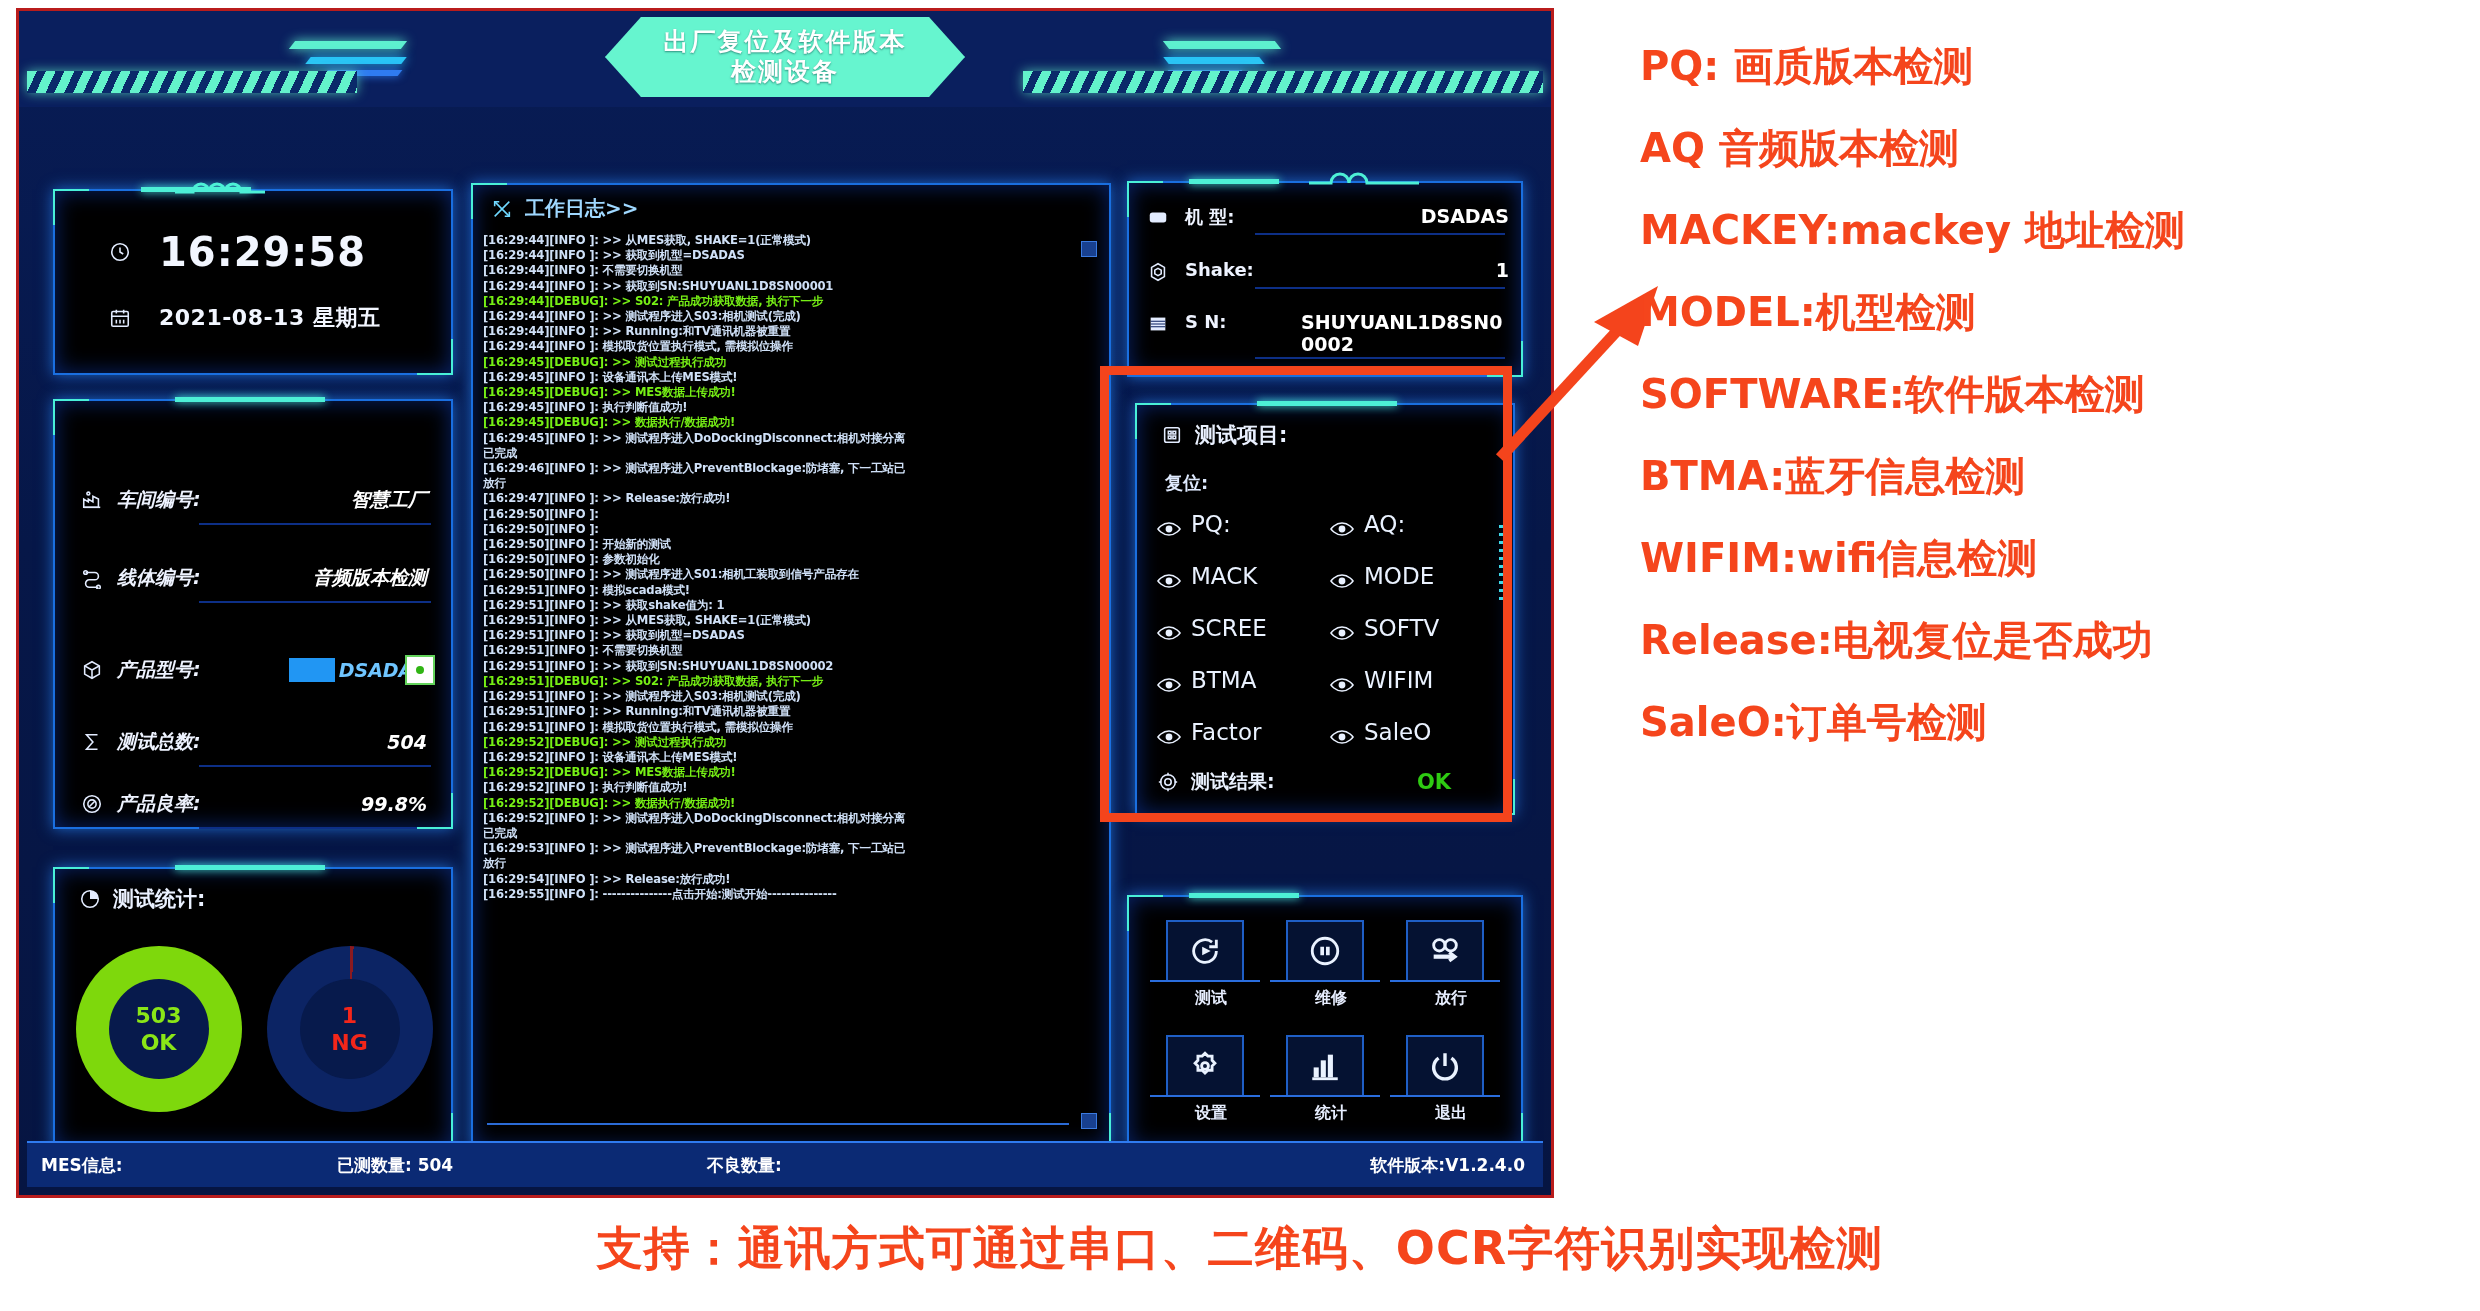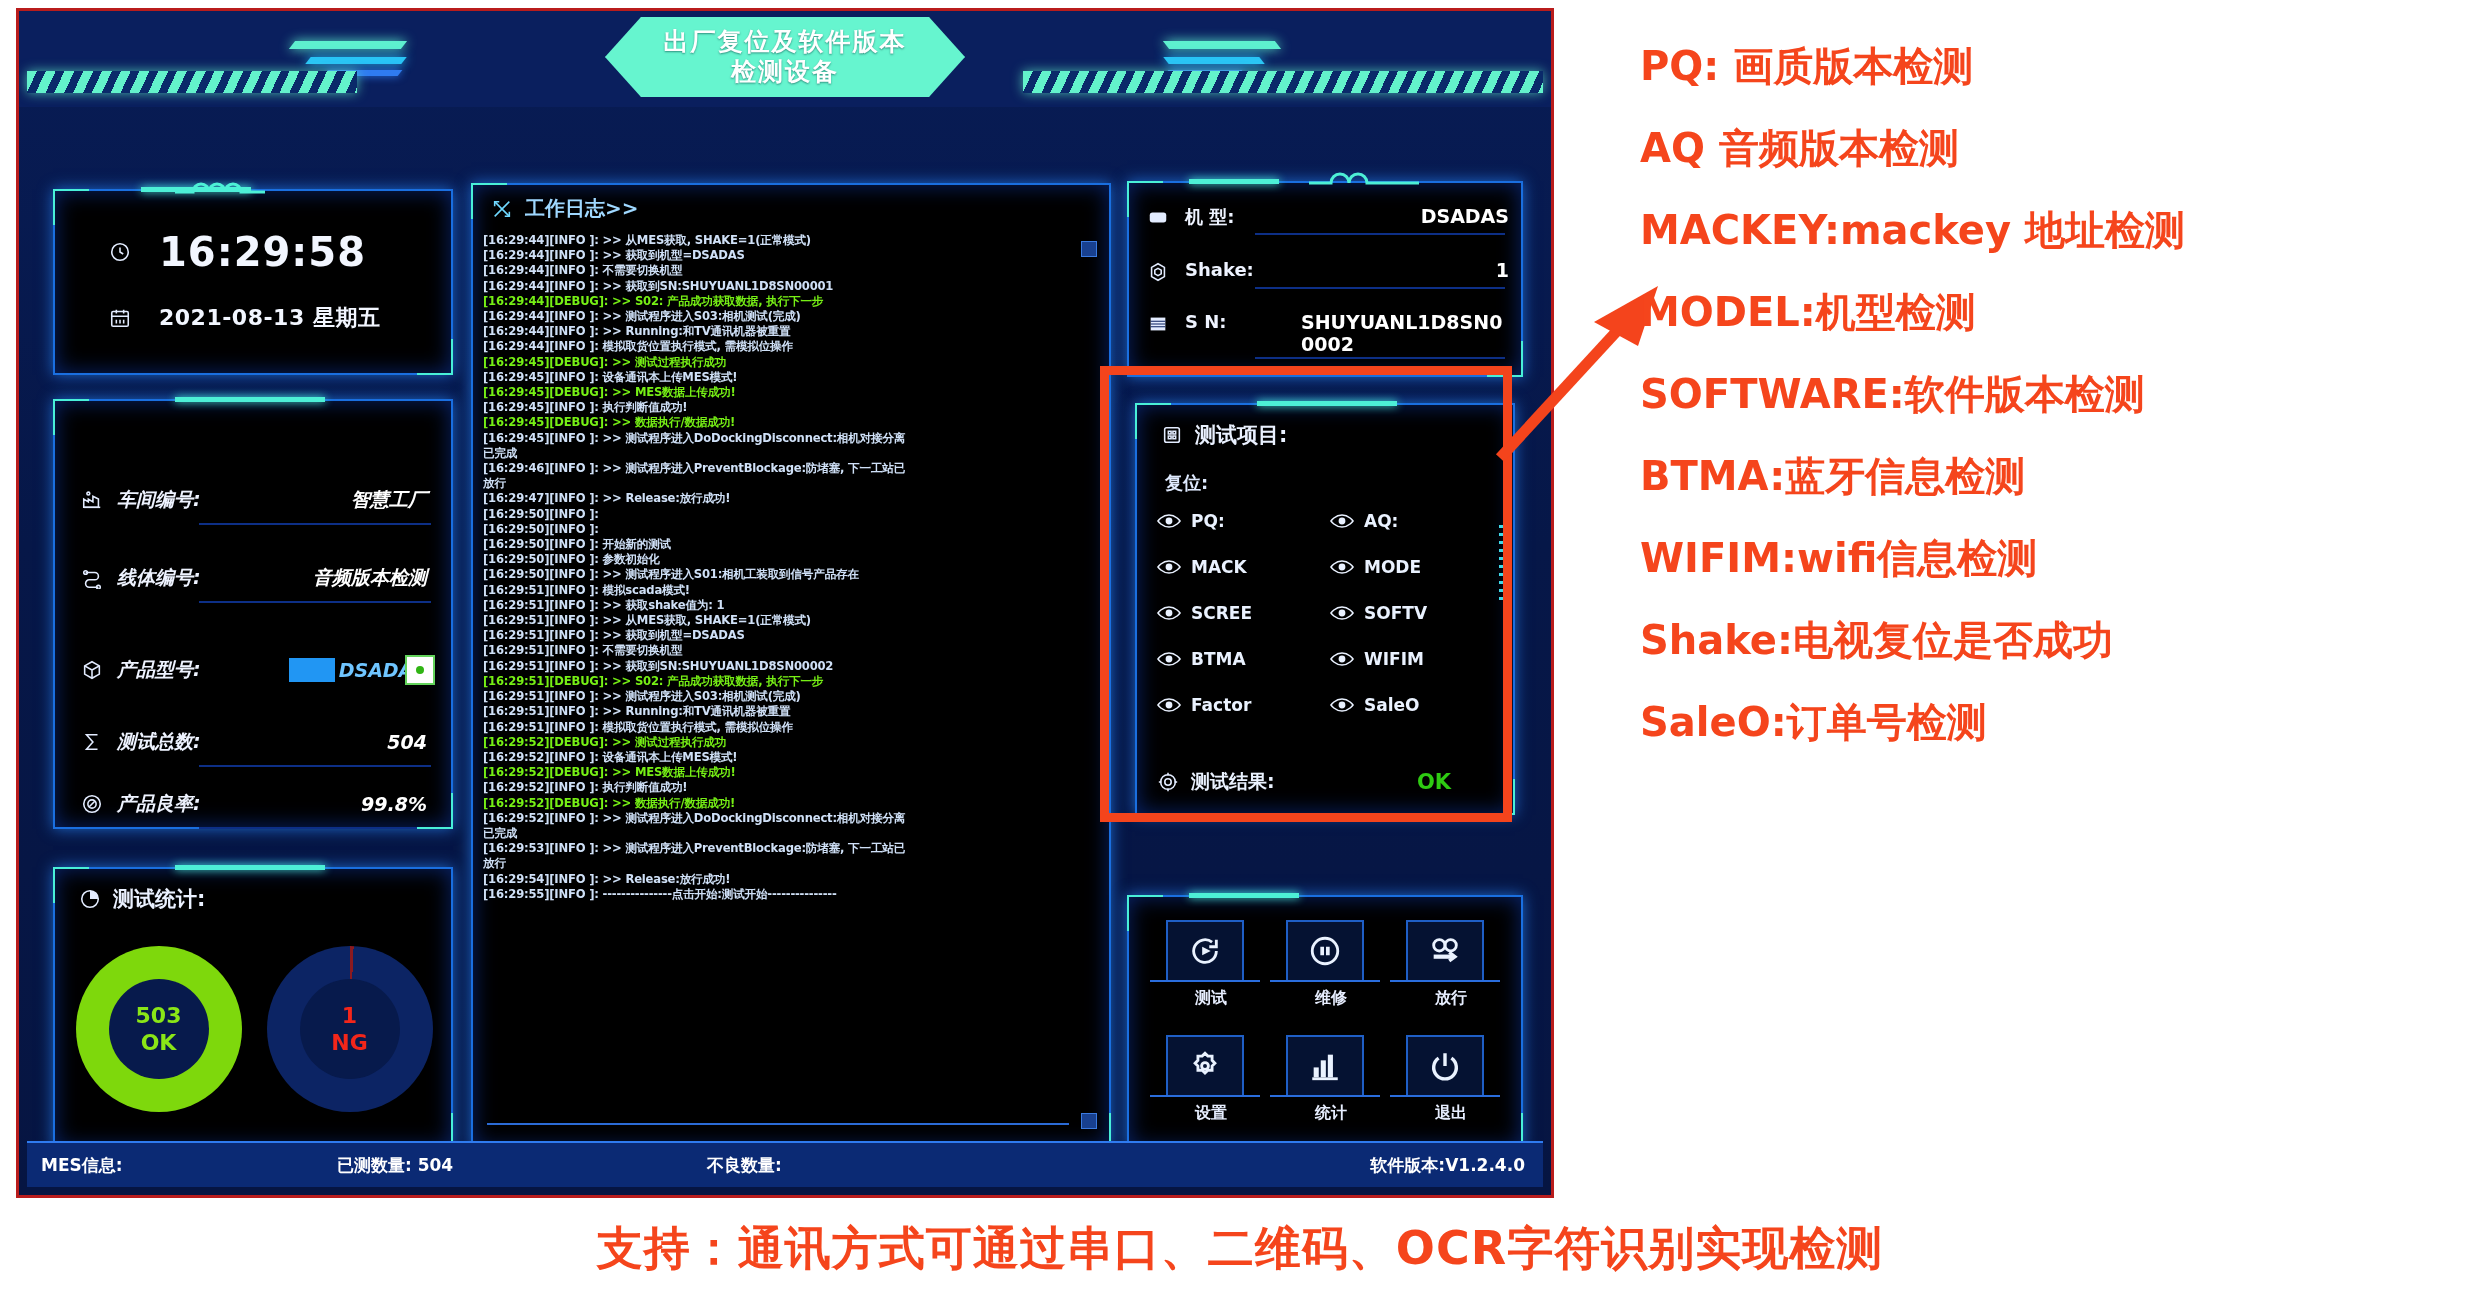--- a/index.html
+++ b/index.html
@@ -114,21 +114,21 @@
   .mrow{position:absolute;left:16px;width:364px;display:flex;align-items:flex-start;}
   .mrow .lbl{color:#eef3ff;font-size:18px;font-weight:bold;margin-left:14px;white-space:nowrap;}
   .mrow .val{margin-left:auto;color:#ffffff;font-size:19px;font-weight:bold;max-width:208px;word-break:break-all;text-align:left;}
   .mrow .ul{position:absolute;left:110px;right:4px;bottom:-4px;height:2px;background:#0d2f86;}
 
   
   #pItems{left:1116px;top:392px;width:380px;height:412px;}
   .iList{position:absolute;left:20px;top:106px;right:16px;}
   .iRowTop{position:absolute;left:28px;top:66px;color:#dfeaff;font-size:18px;font-weight:bold;}
   .iGrid{display:grid;grid-template-columns:1fr 1fr;row-gap:26px;column-gap:6px;}
-  .iItem{display:flex;align-items:center;color:#eaf2ff;font-size:17px;font-weight:bold;white-space:nowrap;}
+  .iItem{display:flex;align-items:center;color:#eaf2ff;font-size:23px;font-weight:normal;white-space:nowrap;}
   .iItem .eye{width:24px;height:16px;margin-right:10px;flex:0 0 24px;}
   .iItem .eye svg{width:24px;height:16px;stroke:#e9f1ff;fill:none;stroke-width:1.6;}
   .resRow{position:absolute;left:18px;bottom:18px;display:flex;align-items:center;width:330px;}
   .resRow .lbl{color:#eaf2ff;font-size:19px;font-weight:bold;margin-left:10px;}
   .resRow .val{margin-left:auto;color:#2ecb12;font-size:21px;font-weight:bold;padding-right:34px;}
   .itemsbar{position:absolute;right:6px;top:120px;width:8px;height:130px;}
   .itemsbar i{display:block;width:8px;height:3px;background:#3fd9e8;margin-bottom:5px;}
 
   
   #redbox{position:absolute;left:1100px;top:366px;width:412px;height:456px;
@@ -637,17 +637,17 @@
 </svg>
 
 <div id="annots">
     <div class="aline">PQ: 画质版本检测</div>
     <div class="aline">AQ 音频版本检测</div>
     <div class="aline">MACKEY:mackey 地址检测</div>
     <div class="aline">MODEL:机型检测</div>
     <div class="aline">SOFTWARE:软件版本检测</div>
     <div class="aline">BTMA:蓝牙信息检测</div>
     <div class="aline">WIFIM:wifi信息检测</div>
-    <div class="aline">Shake:电视复位是否成功</div>
+    <div class="aline">Release:电视复位是否成功</div>
     <div class="aline">SaleO:订单号检测</div>
   </div>
 
 <div id="caption">支持：通讯方式可通过串口、二维码、OCR字符识别实现检测</div>
 
 </body></html>

